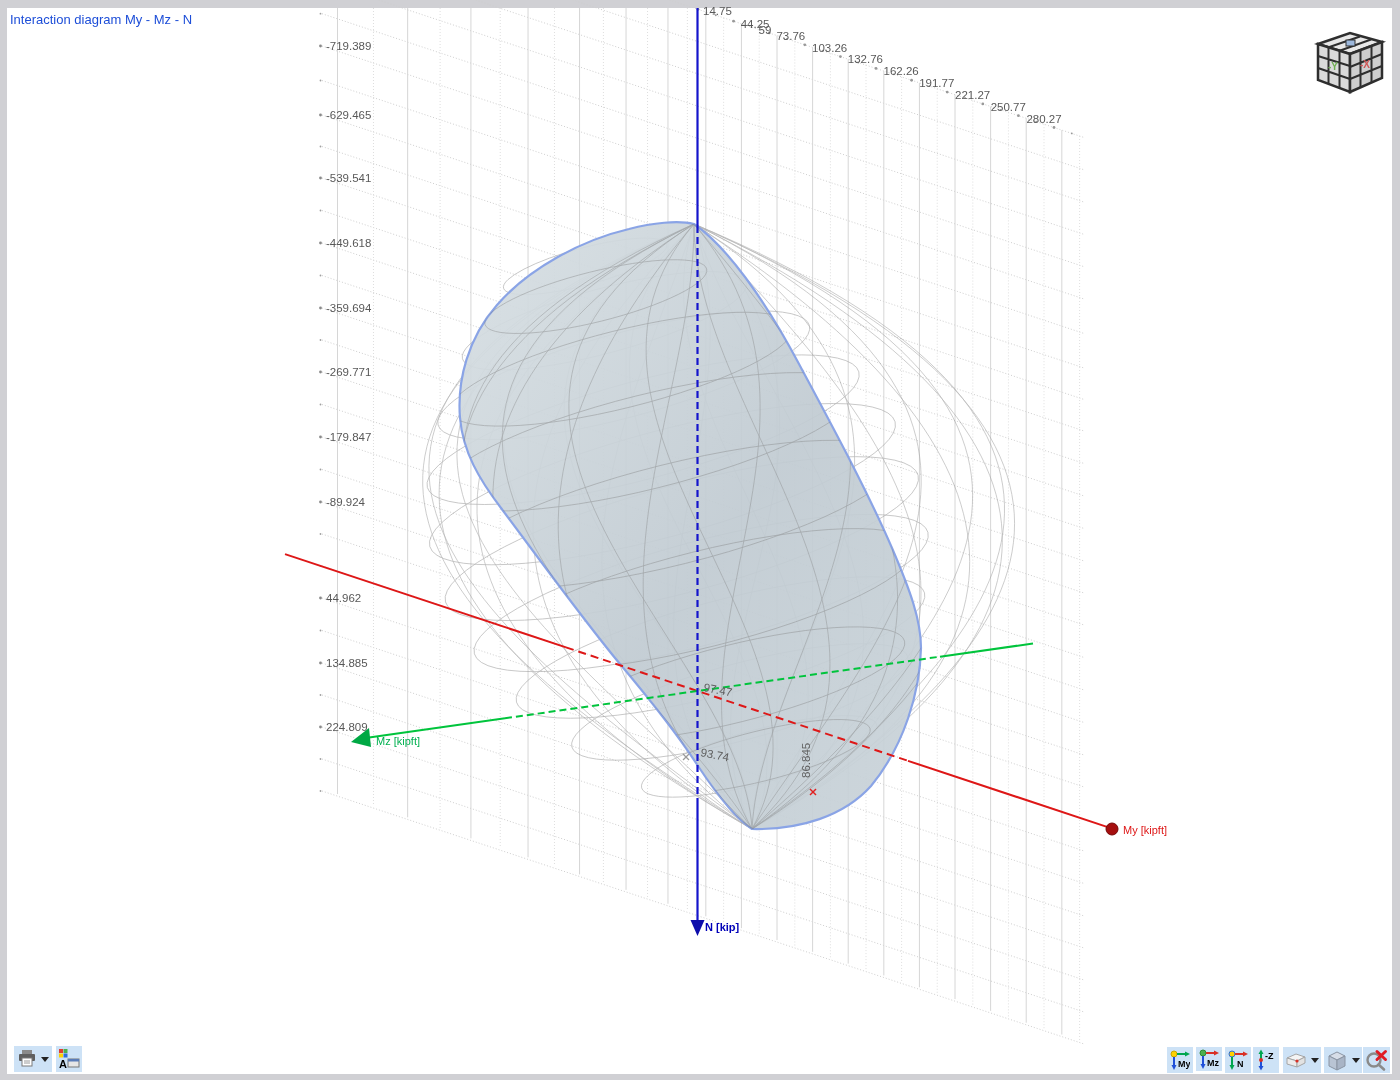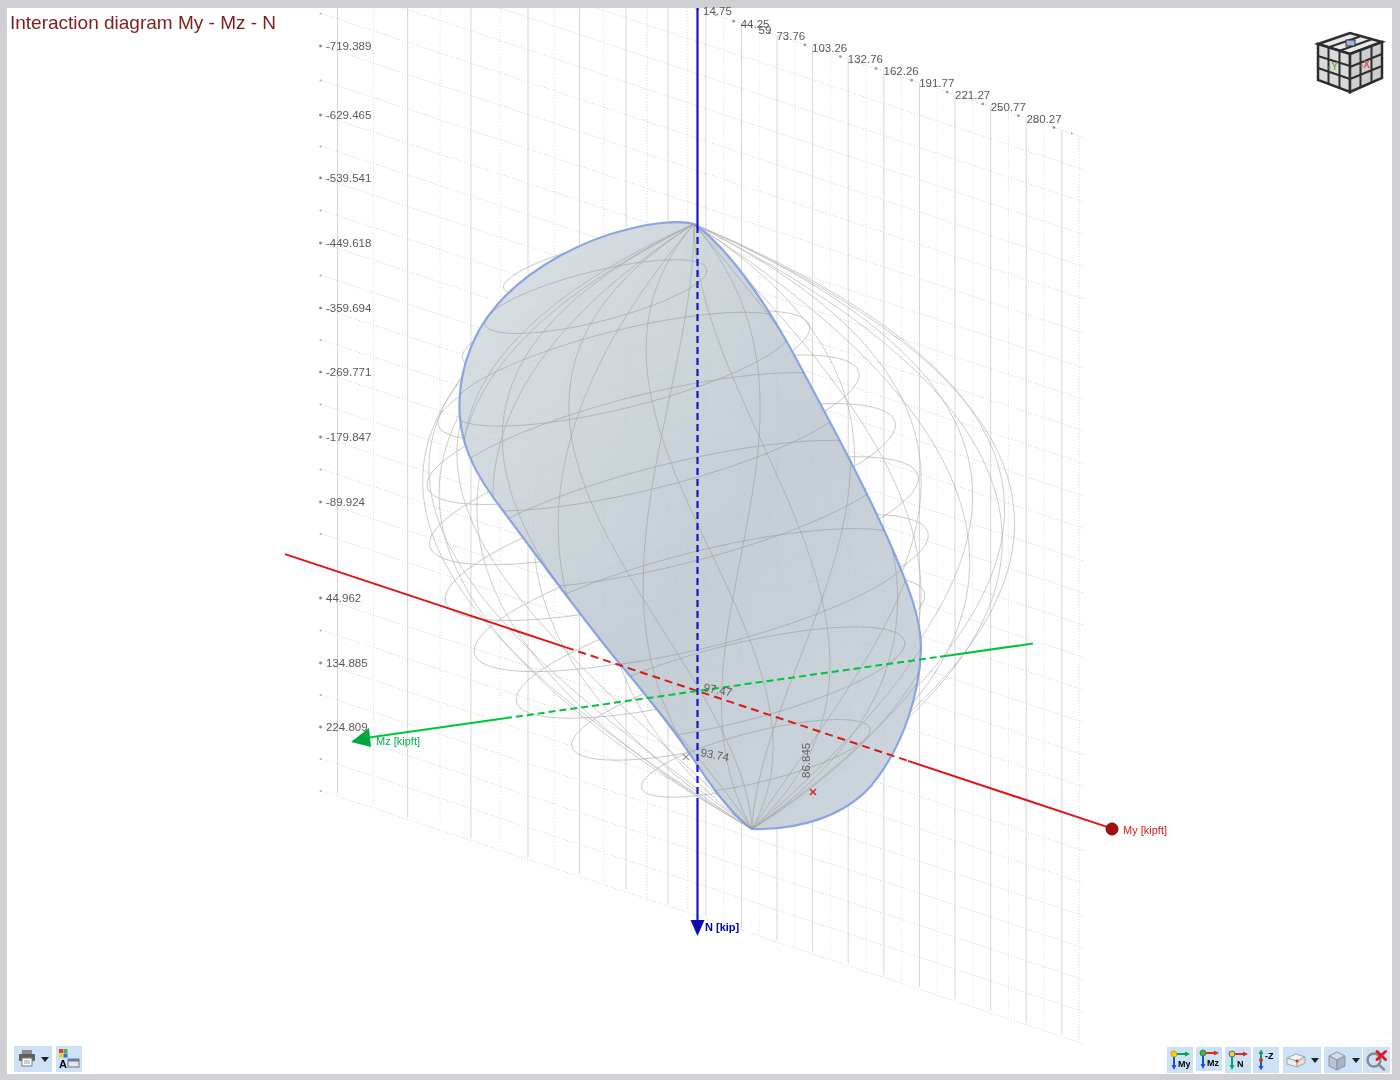--- a/index.html
+++ b/index.html
@@ -1,20 +1,20 @@
 <!DOCTYPE html>
 <html><head>
 <meta charset="utf-8">
 <style>
   html,body{margin:0;padding:0;background:#d0d0d4;font-family:"Liberation Sans",sans-serif;}
   .window{position:relative;width:1400px;height:1080px;background:#d0d0d4;overflow:hidden;}
   .canvas{position:absolute;left:7px;top:8px;width:1385px;height:1066px;background:#ffffff;}
   #diagram-host{position:absolute;left:0;top:0;width:1400px;height:1080px;}
   #diagram-host svg{position:absolute;left:0;top:0;}
-  .title{position:absolute;left:10px;top:12px;font-size:19px;color:#7f1d1d;white-space:nowrap;}
+  .title{position:absolute;left:10px;top:12px;font-size:13px;color:#1d4ed8;white-space:nowrap;}
   
   .tbtn{position:absolute;background:#cde2f6;display:flex;align-items:center;justify-content:center;gap:2px;}
   .tbtn svg{display:block;}
   .axlabel{font-size:9px;font-weight:bold;color:#000;line-height:1;}
   .dd{width:0;height:0;border-left:4px solid transparent;border-right:4px solid transparent;border-top:5px solid #222;margin-left:2px;}
   .navcube{position:absolute;left:1308px;top:16px;width:84px;height:84px;}
   .bottomstrip{position:absolute;left:7px;top:1074px;width:1385px;height:6px;background:#d0d0d4;}
 </style>
 </head>
 <body>

